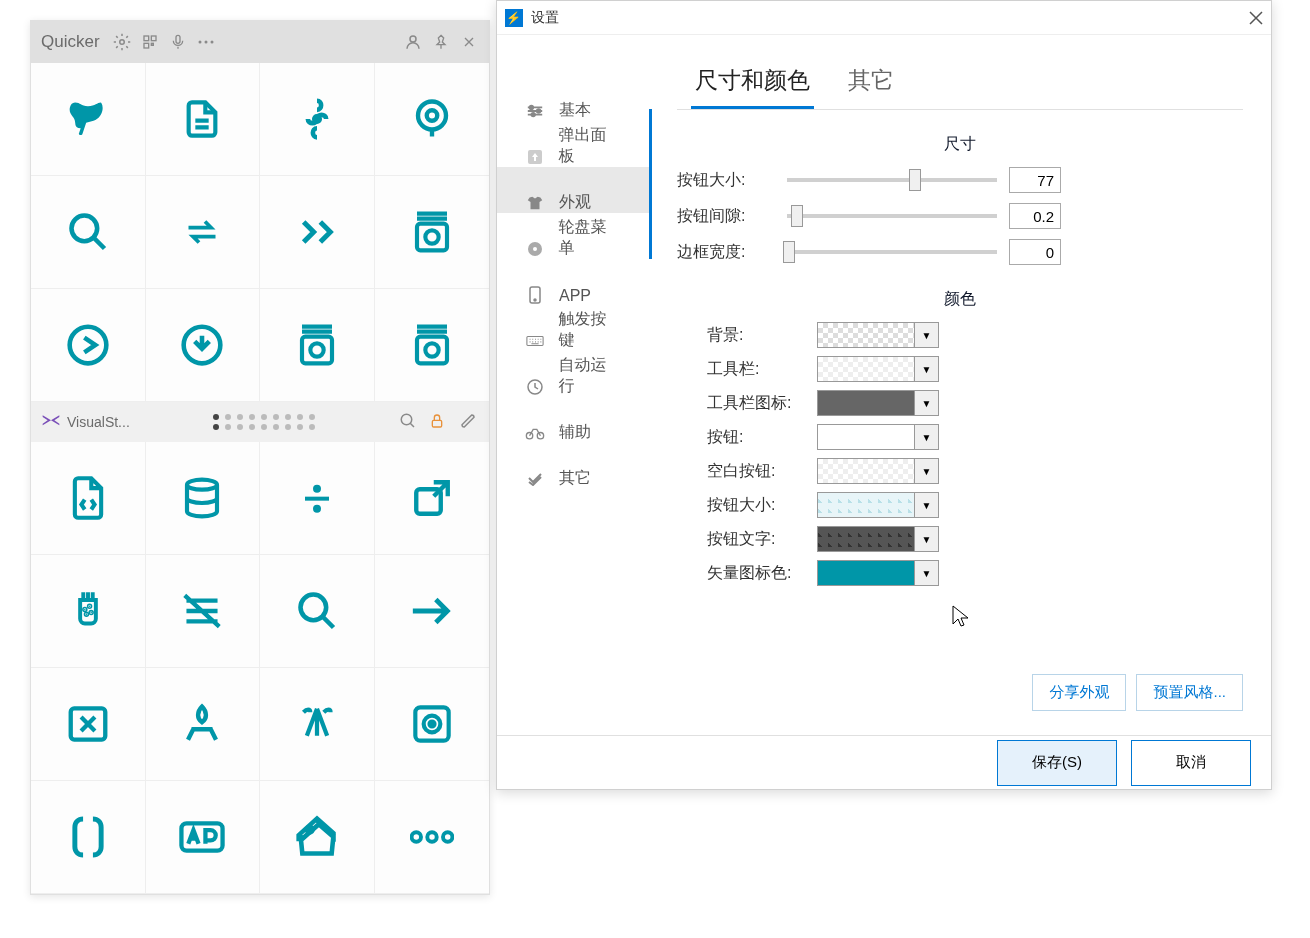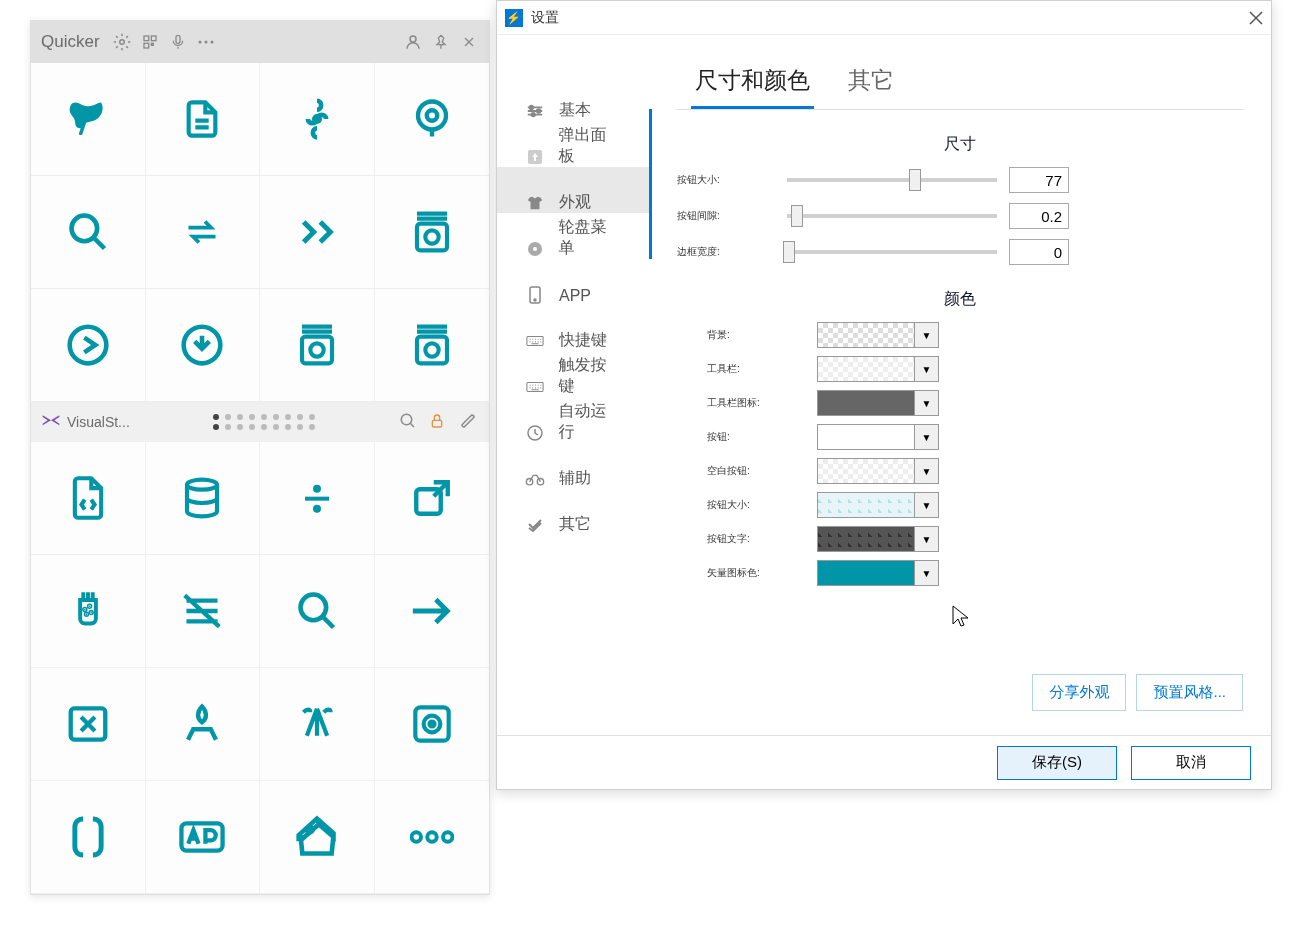--- a/index.html
+++ b/index.html
@@ -36,36 +36,36 @@
 .sidebar-item { height: 46px; display: flex; align-items: flex-end; padding: 0 28px; gap: 14px; font-size: 16px; color: #555; cursor: pointer; }
 .sidebar-item.active { background: #e8e8e8; font-weight: 500; }
 .sidebar-icon { width: 20px; height: 20px; display: flex; align-items: center; justify-content: center; color: #888; }
 .settings-content { flex: 1; padding: 20px 28px; position: relative; }
 .content-border { position: absolute; left: 0; top: 74px; width: 3px; height: 150px; background: #0078d4; }
 .tabs { display: flex; gap: 30px; border-bottom: 1px solid #e0e0e0; padding-left: 14px; }
 .tab { padding: 10px 4px; font-size: 23px; color: #666; cursor: pointer; border-bottom: 3px solid transparent; }
 .tab.active { color: #222; border-bottom-color: #0078d4; }
 .section-title { font-size: 16px; color: #0f172a; margin: 24px 0 12px; text-align: center; }
 .field-row { display: flex; align-items: center; margin-bottom: 10px; }
-.field-label { width: 110px; font-size: 10px; color: #333; }
+.field-label { width: 110px; font-size: 16px; color: #333; }
 .slider-track { flex: 0 0 210px; height: 4px; background: #d0d0d0; position: relative; margin-right: 12px; }
 .slider-thumb { position: absolute; top: -9px; width: 12px; height: 22px; background: #f0f0f0; border: 1px solid #999; }
-.field-value { width: 60px; height: 26px; border: 1px solid #aaa; text-align: right; padding: 11px 6px; font-size: 15px; }
+.field-value { width: 52px; height: 26px; border: 1px solid #aaa; text-align: right; padding: 11px 6px; font-size: 15px; }
 .color-row { display: flex; align-items: center; margin-bottom: 8px; margin-left: 30px; }
 .color-swatch-wrap { display: flex; border: 1px solid #999; }
 .color-swatch { width: 96px; height: 24px; }
 .color-dropdown { width: 24px; height: 24px; background: #f0f0f0; border-left: 1px solid #999; display: flex; align-items: center; justify-content: center; font-size: 10px; cursor: pointer; }
 .checker { background-image: linear-gradient(45deg, #ddd 25%, transparent 25%), linear-gradient(-45deg, #ddd 25%, transparent 25%), linear-gradient(45deg, transparent 75%, #ddd 75%), linear-gradient(-45deg, transparent 75%, #ddd 75%); background-size: 10px 10px; background-position: 0 0, 0 5px, 5px -5px, -5px 0px; }
 .checker-light { background-image: linear-gradient(45deg, #eee 25%, transparent 25%), linear-gradient(-45deg, #eee 25%, transparent 25%), linear-gradient(45deg, transparent 75%, #eee 75%), linear-gradient(-45deg, transparent 75%, #eee 75%); background-size: 10px 10px; background-position: 0 0, 0 5px, 5px -5px, -5px 0px; }
 .checker-teal { background-image: linear-gradient(45deg, #b8e0e8 25%, #e8f5f8 25%), linear-gradient(-45deg, #b8e0e8 25%, #e8f5f8 25%), linear-gradient(45deg, #e8f5f8 75%, #b8e0e8 75%), linear-gradient(-45deg, #e8f5f8 75%, #b8e0e8 75%); background-size: 10px 10px; background-position: 0 0, 0 5px, 5px -5px, -5px 0px; }
 .checker-dark { background-image: linear-gradient(45deg, #333 25%, #555 25%), linear-gradient(-45deg, #333 25%, #555 25%), linear-gradient(45deg, #555 75%, #333 75%), linear-gradient(-45deg, #555 75%, #333 75%); background-size: 10px 10px; background-position: 0 0, 0 5px, 5px -5px, -5px 0px; }
 .link-buttons { position: absolute; right: 28px; bottom: 24px; display: flex; gap: 10px; }
 .link-button { padding: 8px 16px; border: 1px solid #b8d4e8; color: #0078d4; font-size: 15px; cursor: pointer; background: #fff; text-align: center; }
 .settings-footer { height: 54px; border-top: 1px solid #e0e0e0; display: flex; align-items: center; justify-content: flex-end; padding: 0 20px; gap: 14px; }
-.footer-button { width: 120px; height: 34px; border: 1px solid #0078d4; background: #fff; font-size: 15px; cursor: pointer; }
+.footer-button { width: 120px; height: 46px; border: 1px solid #0078d4; background: #fff; font-size: 15px; cursor: pointer; }
 .footer-button.primary { background: #e5f1fb; }
 .cursor { position: absolute; left: 952px; top: 605px; pointer-events: none; }
 </style>
 </head>
 <body>
 
 <div class="quicker-panel">
   <div class="quicker-titlebar">
     <span class="quicker-title">Quicker</span>
     <span class="titlebar-icon">
@@ -391,29 +391,20 @@
           </span>
           <span>APP</span>
         </div>
       <div class="sidebar-item">
           <span class="sidebar-icon">
             <svg width="18" height="12" viewBox="0 0 20 12" fill="none" stroke="#888" stroke-width="1.2">
               <rect x="1" y="1" width="18" height="10" rx="1"></rect>
               <path d="M4 4h1M7 4h1M10 4h1M13 4h1M16 4h1M4 7h1M7 7h1M10 7h1M13 7h1M16 7h1M6 9h8"></path>
             </svg>
           </span>
-          <span>快捷键</span>
-        </div>
-      <div class="sidebar-item">
-          <span class="sidebar-icon">
-            <svg width="18" height="12" viewBox="0 0 20 12" fill="none" stroke="#888" stroke-width="1.2">
-              <rect x="1" y="1" width="18" height="10" rx="1"></rect>
-              <path d="M4 4h1M7 4h1M10 4h1M13 4h1M16 4h1M4 7h1M7 7h1M10 7h1M13 7h1M16 7h1M6 9h8"></path>
-            </svg>
-          </span>
           <span>触发按键</span>
         </div>
       <div class="sidebar-item">
           <span class="sidebar-icon">
             <svg width="16" height="16" viewBox="0 0 16 16" fill="none" stroke="#888" stroke-width="1.5">
               <circle cx="8" cy="8" r="7"></circle>
               <path d="M8 4v4l3 2"></path>
             </svg>
           </span>
           <span>自动运行</span>

